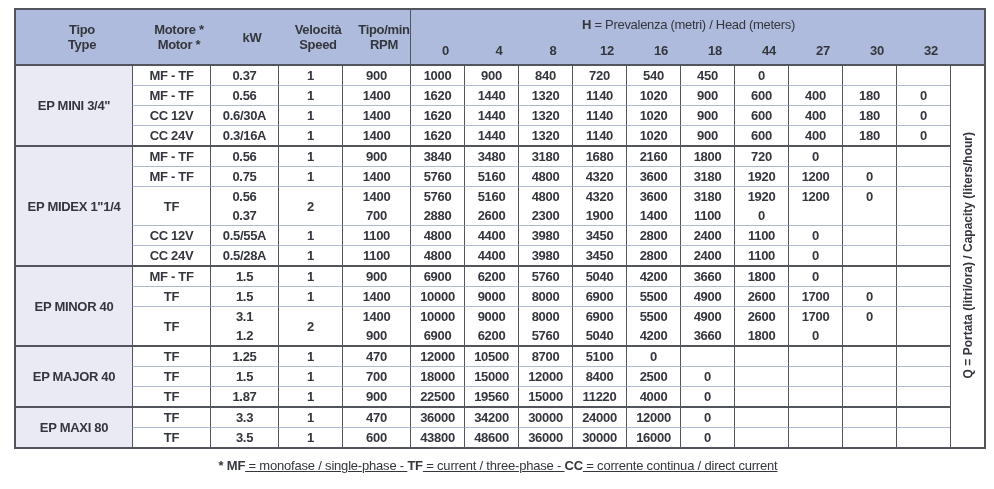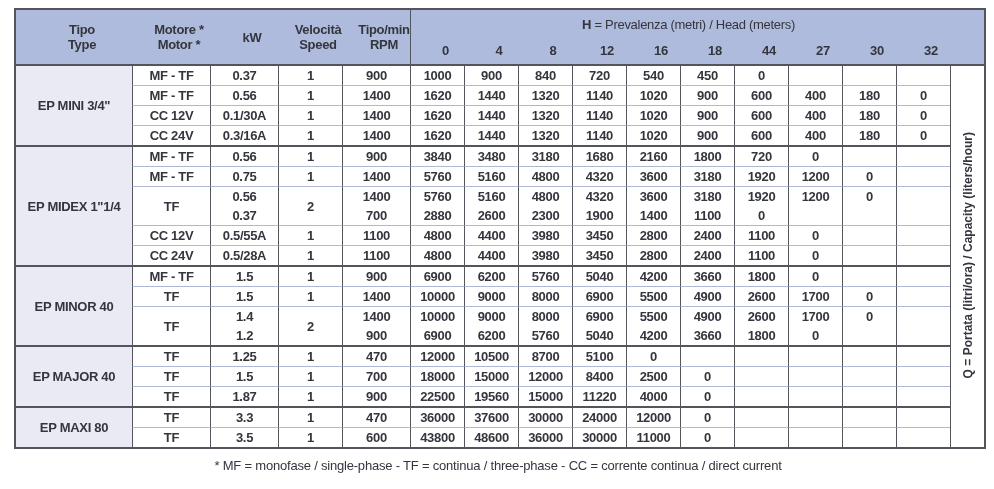--- a/index.html
+++ b/index.html
@@ -78,22 +78,22 @@
   }
   
   .footnote{
     width:968px;
     text-align:center;
     margin-top:9px;
     font-size:13px;
     letter-spacing:-0.2px;
     color:var(--txt);
   }
-  .footnote b{font-weight:normal;}
-  .footnote span{font-weight:normal;}
+  .footnote b{font-weight:bold;}
+  .footnote span{font-weight:normal;text-decoration:underline;}
 </style>
 </head>
 <body>
 
 <div class="page">
 
   <table class="spec">
     <colgroup>
       <col style="width:116px">
       <col style="width:78px">
@@ -228,21 +228,21 @@
           </td>
           <td>
             <div class="ln">0</div>
           </td>
         </tr>
         <tr>
           <td>
             <div class="ln">CC 12V</div>
           </td>
           <td>
-            <div class="ln">0.1/30A</div>
+            <div class="ln">0.6/30A</div>
           </td>
           <td class="speed">
             <div class="ln">1</div>
           </td>
           <td>
             <div class="ln">1400</div>
           </td>
           <td>
             <div class="ln">1620</div>
           </td>
@@ -638,21 +638,21 @@
           </td>
           <td>
             <div class="ln">&nbsp;</div>
           </td>
         </tr>
         <tr>
           <td>
             <div class="ln">TF</div>
           </td>
           <td>
-            <div class="ln">1.4</div>
+            <div class="ln">3.1</div>
             <div class="ln">1.2</div>
           </td>
           <td class="speed">
             <div class="ln">2</div>
           </td>
           <td>
             <div class="ln">1400</div>
             <div class="ln">900</div>
           </td>
           <td>
@@ -840,21 +840,21 @@
           <td class="speed">
             <div class="ln">1</div>
           </td>
           <td>
             <div class="ln">470</div>
           </td>
           <td>
             <div class="ln">36000</div>
           </td>
           <td>
-            <div class="ln">37600</div>
+            <div class="ln">34200</div>
           </td>
           <td>
             <div class="ln">30000</div>
           </td>
           <td>
             <div class="ln">24000</div>
           </td>
           <td>
             <div class="ln">12000</div>
           </td>
@@ -893,36 +893,36 @@
           <td>
             <div class="ln">48600</div>
           </td>
           <td>
             <div class="ln">36000</div>
           </td>
           <td>
             <div class="ln">30000</div>
           </td>
           <td>
-            <div class="ln">11000</div>
+            <div class="ln">16000</div>
           </td>
           <td>
             <div class="ln">0</div>
           </td>
           <td>
             <div class="ln">&nbsp;</div>
           </td>
           <td>
             <div class="ln">&nbsp;</div>
           </td>
           <td>
             <div class="ln">&nbsp;</div>
           </td>
           <td>
             <div class="ln">&nbsp;</div>
           </td>
         </tr>
       </tbody>
   </table>
 
-  <div class="footnote"><b>* MF</b><span> = monofase / single-phase - </span><b>TF</b><span> = continua / three-phase - </span><b>CC</b><span> = corrente continua / direct current</span></div>
+  <div class="footnote"><b>* MF</b><span> = monofase / single-phase - </span><b>TF</b><span> = current / three-phase - </span><b>CC</b><span> = corrente continua / direct current</span></div>
 
 </div>
 
 </body></html>

